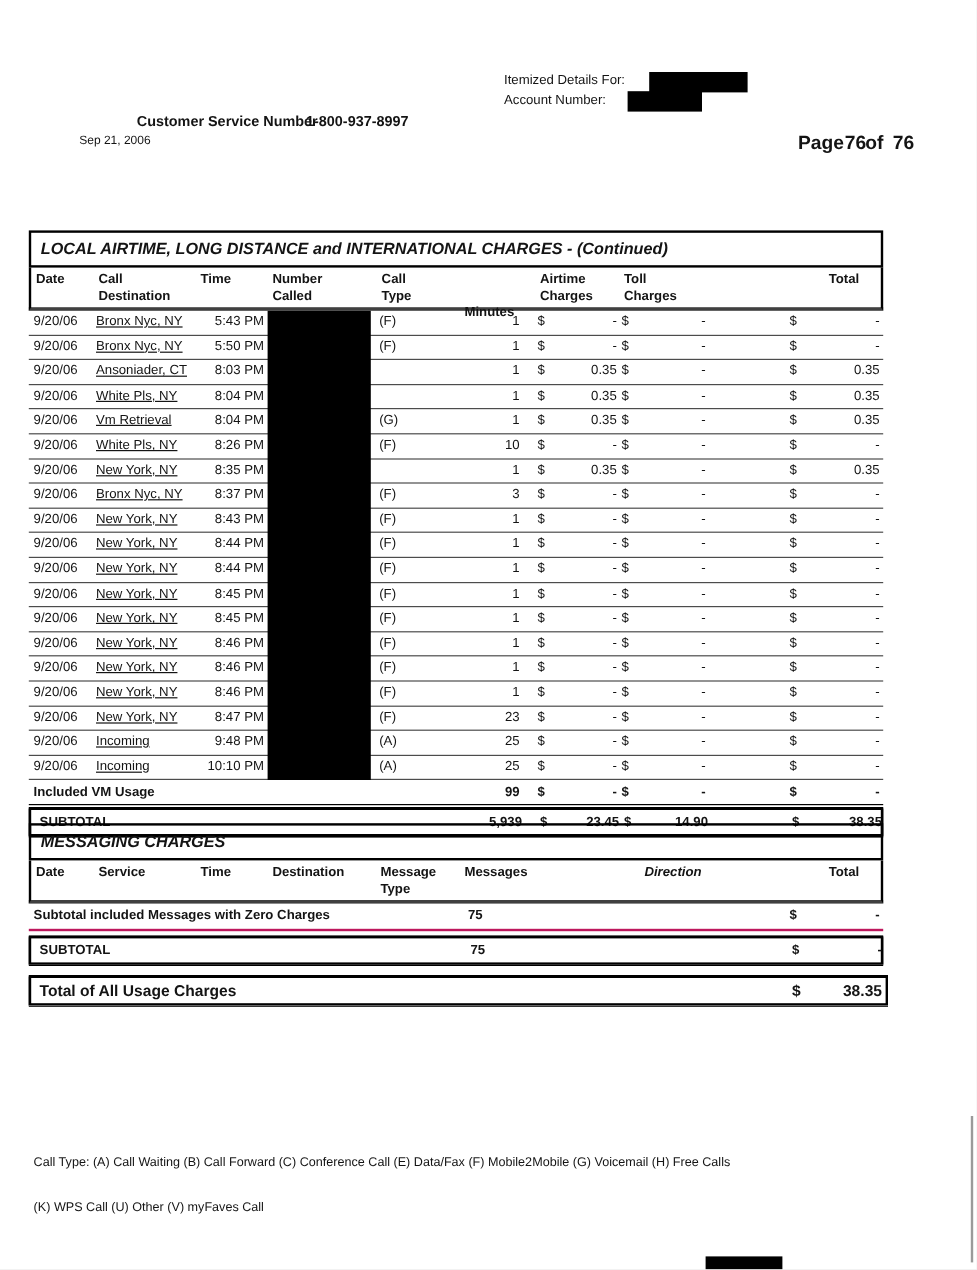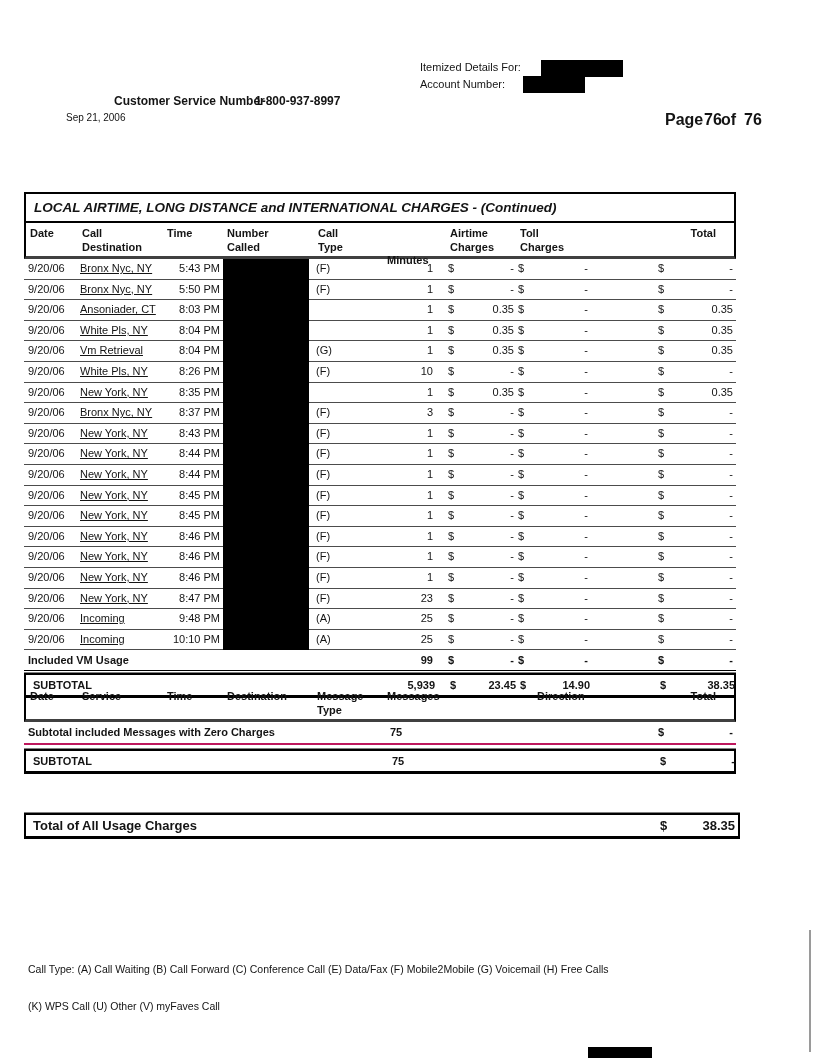--- a/index.html
+++ b/index.html
@@ -410,41 +410,42 @@
       <span class="c cdol-a">$</span>
       <span class="c camt-a">23.45</span>
       <span class="c cdol-t">$</span>
       <span class="c camt-t">14.90</span>
       <span class="c cdol-g">$</span>
       <span class="c camt-g">38.35</span>
     </div>
   </div>
 
   <div class="tbl" style="top:686px;">
+    <div class="titlebox">MESSAGING CHARGES</div>
     <div class="headbox">
       <div class="hc" style="left:4px;">
           <span>Date</span>
         </div>
       <div class="hc" style="left:56px;">
           <span>Service</span>
         </div>
       <div class="hc" style="left:141px;">
           <span>Time</span>
         </div>
       <div class="hc" style="left:201px;">
           <span>Destination</span>
         </div>
       <div class="hc" style="left:291px;">
           <span>Message</span>
           <span>Type</span>
         </div>
       <div class="hc" style="left:361px;">
           <span>Messages</span>
         </div>
-      <div class="hc" style="left:511px;">
+      <div class="hc" style="left:511px;font-style:italic;">
           <span>Direction</span>
         </div>
       <div class="hc" style="left:640px;width:50px;text-align:right;">
           <span>Total</span>
         </div>
     </div>
 
     <div class="msg-zero">
       <span class="c cdate">Subtotal included Messages with Zero Charges</span>
       <span class="c cmsgval">75</span>

